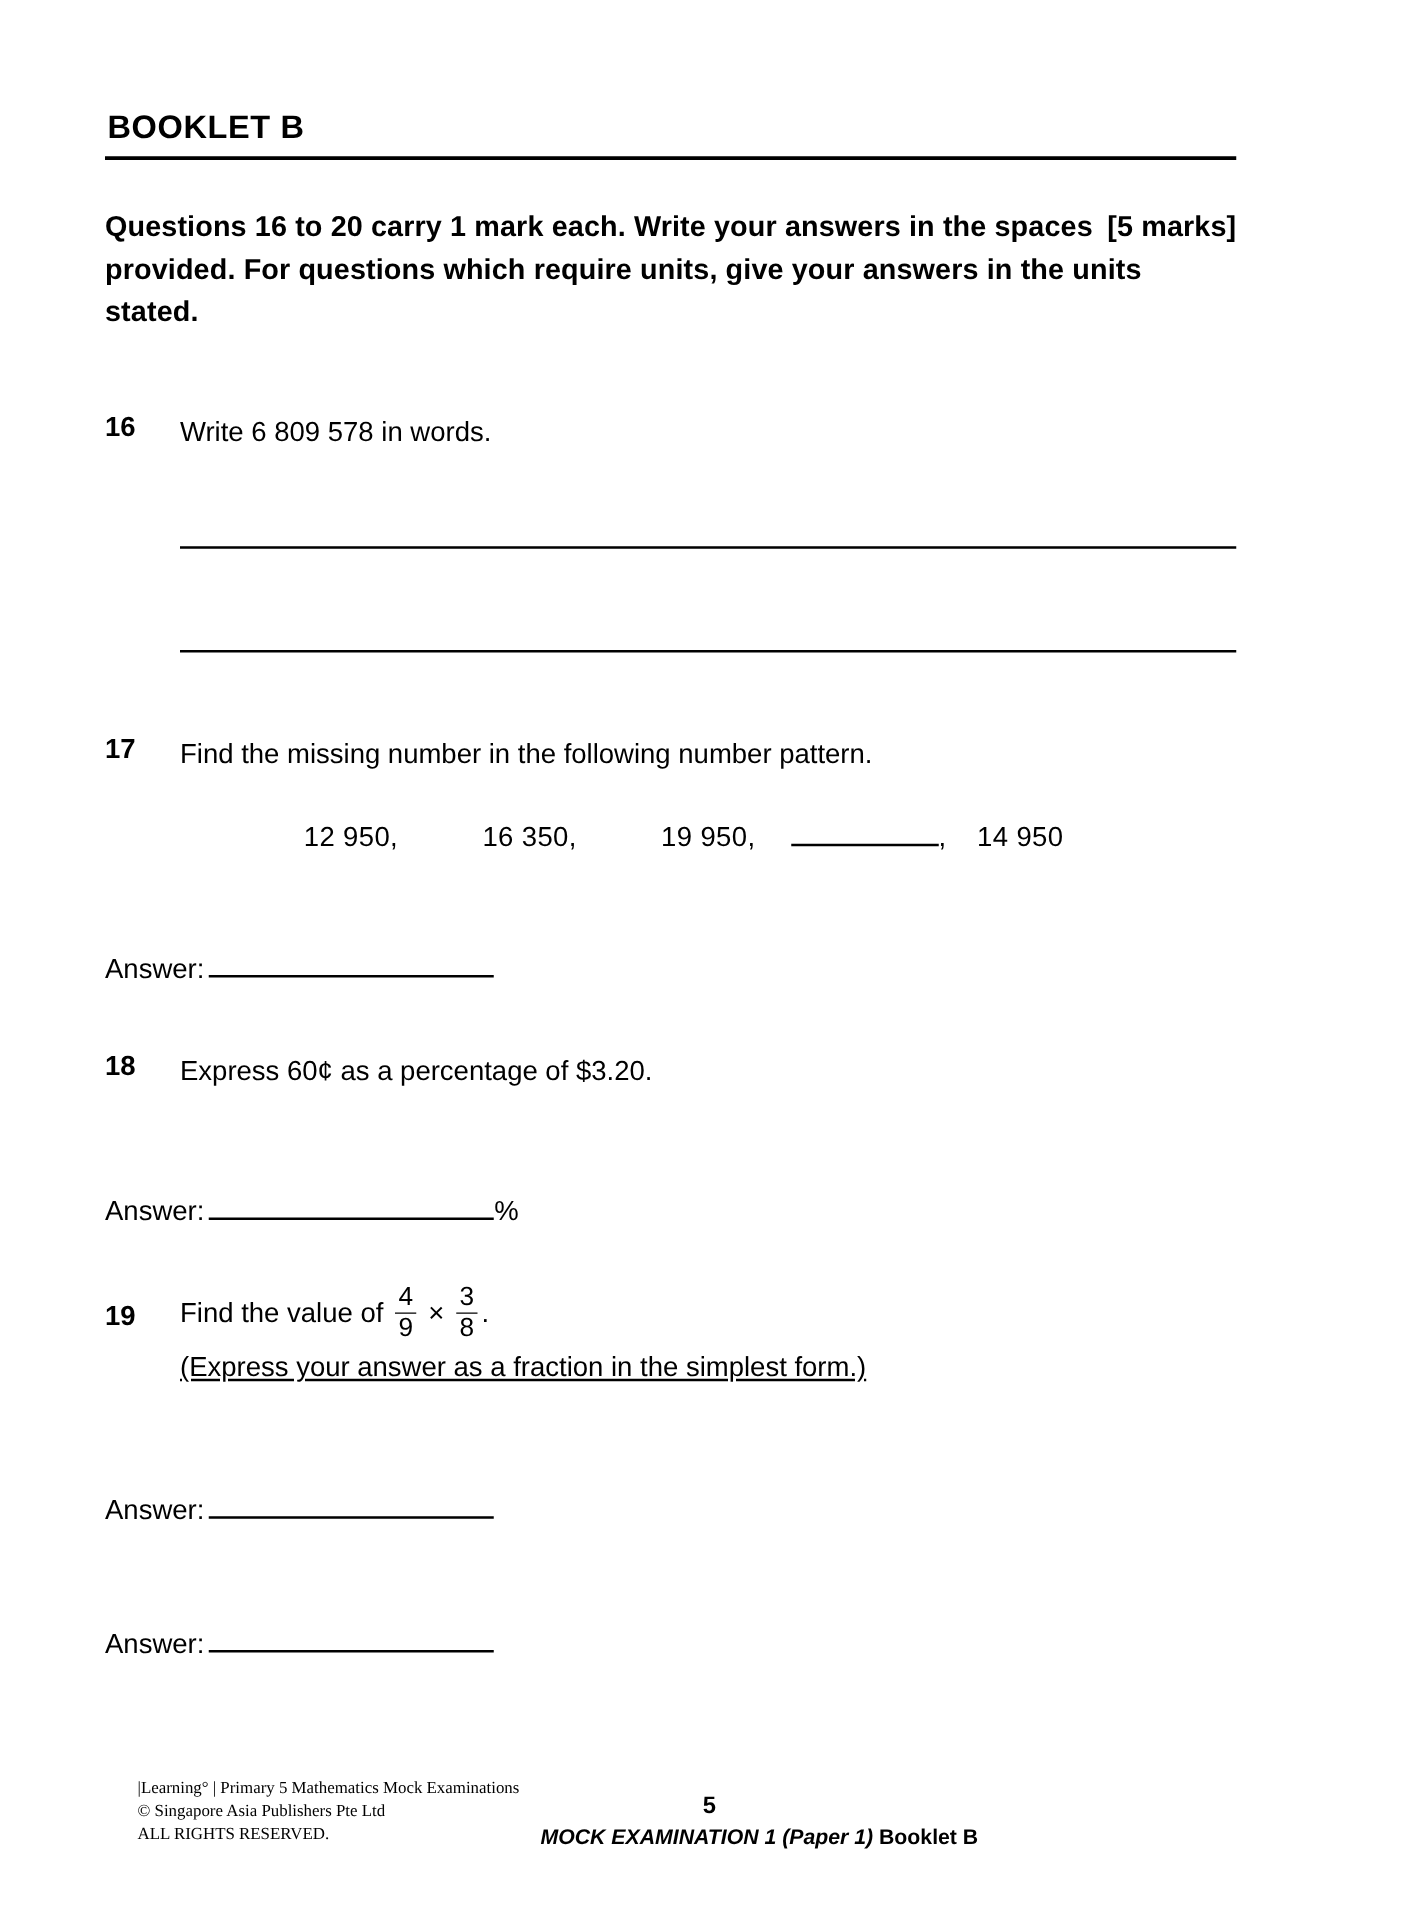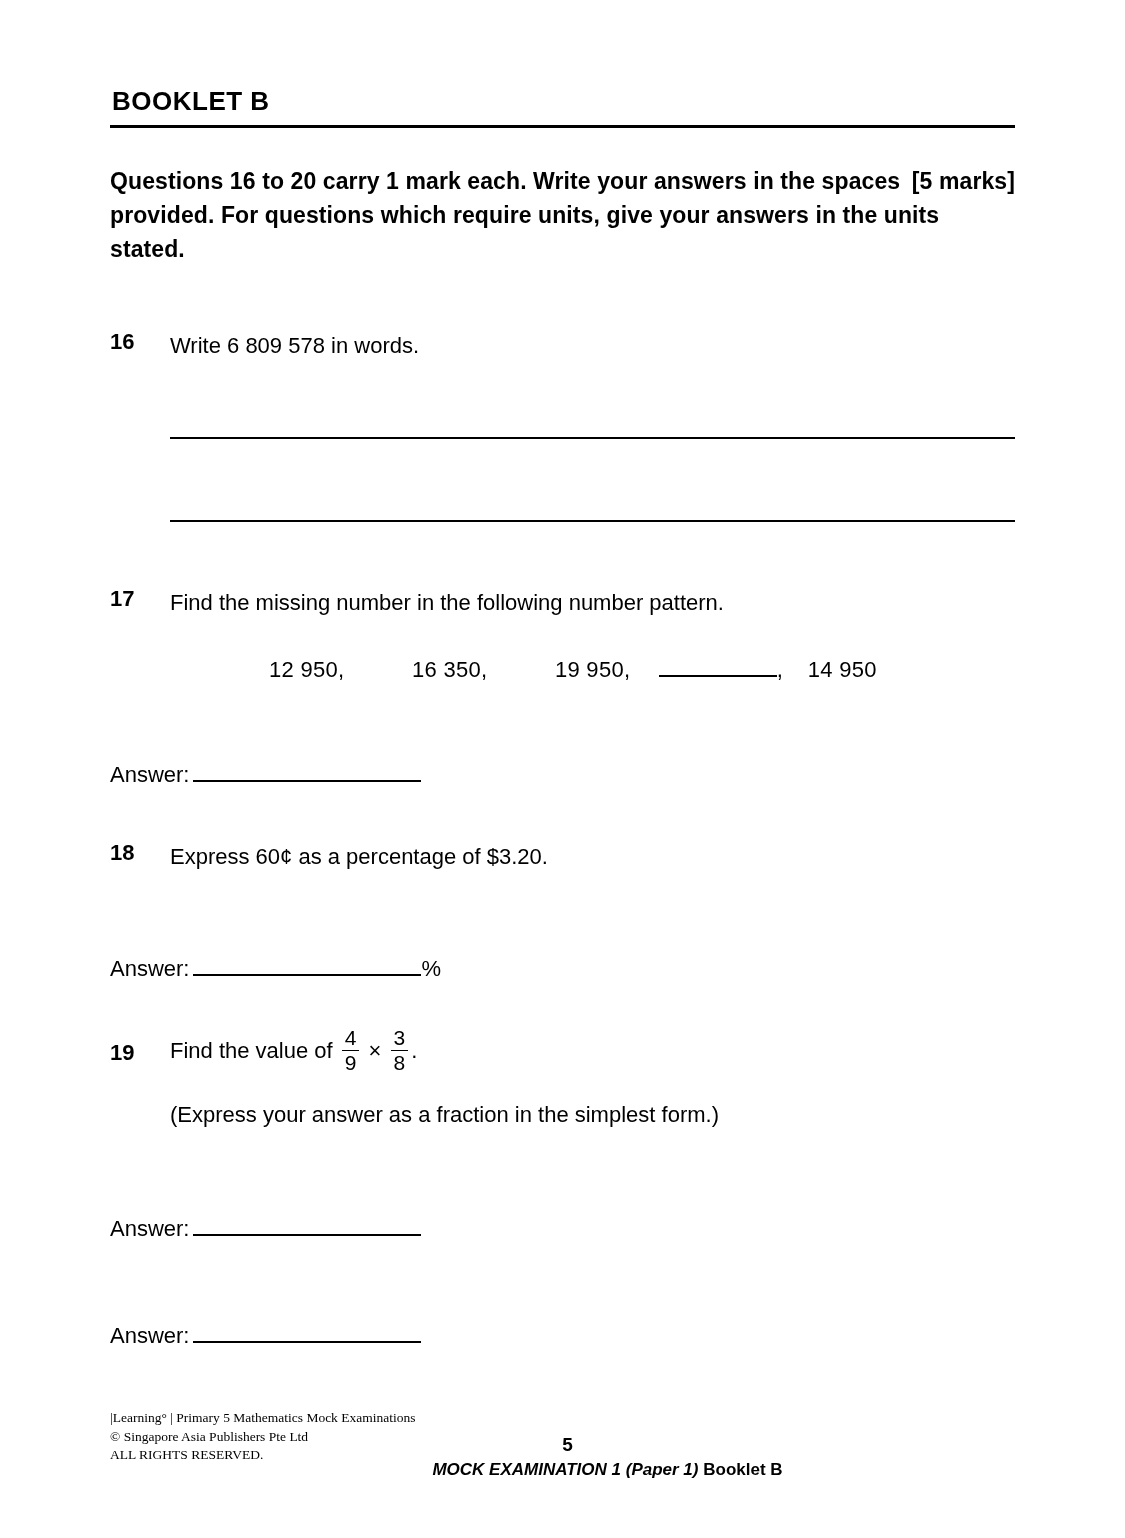--- a/index.html
+++ b/index.html
@@ -13,21 +13,21 @@
     font-family: "Liberation Sans", sans-serif;
     color: #000000;
     position: relative;
     overflow: hidden;
   }
   .page {
     position: relative;
     width: 1125px;
     height: 1522px;
     box-sizing: border-box;
-    padding: 86px 110px 0 110px;
+    padding: 86px 110px 0 84px;
   }
 
   
   .booklet-title {
     font-size: 26px;
     font-weight: bold;
     letter-spacing: 0.5px;
     margin: 0 0 8px 2px;
   }
   .header-rule {
@@ -136,21 +136,21 @@
     position: absolute;
     left: 110px;
     right: 110px;
     bottom: 42px;
     width: 905px;
     font-family: "Liberation Serif", serif;
   }
   .footer-left {
     position: absolute;
     left: 0;
-    bottom: 16px;
+    bottom: 4px;
     font-size: 13.5px;
     line-height: 1.35;
   }
   .footer-center {
     position: absolute;
     left: 0;
     right: 0;
     bottom: 0;
     text-align: center;
   }
@@ -225,21 +225,21 @@
         <span class="frac">
           <span class="num">4</span>
           <span class="den">9</span>
         </span>
         <span>×</span>
         <span class="frac">
           <span class="num">3</span>
           <span class="den">8</span>
         </span><span>.</span>
       </div>
-      <div style="margin-top:22px;">(Express your answer as a fraction in the simplest form.)</div>
+      <div style="margin-top:1px;text-decoration:underline;">(Express your answer as a fraction in the simplest form.)</div>
     </div>
   </div>
   <div class="answer-row" style="margin-top:84px;">
     <span class="answer-label">Answer:</span><span class="answer-blank"></span>
   </div>
 
   <div class="answer-row" style="margin-top:80px;">
     <span class="answer-label">Answer:</span><span class="answer-blank"></span>
   </div>
 

